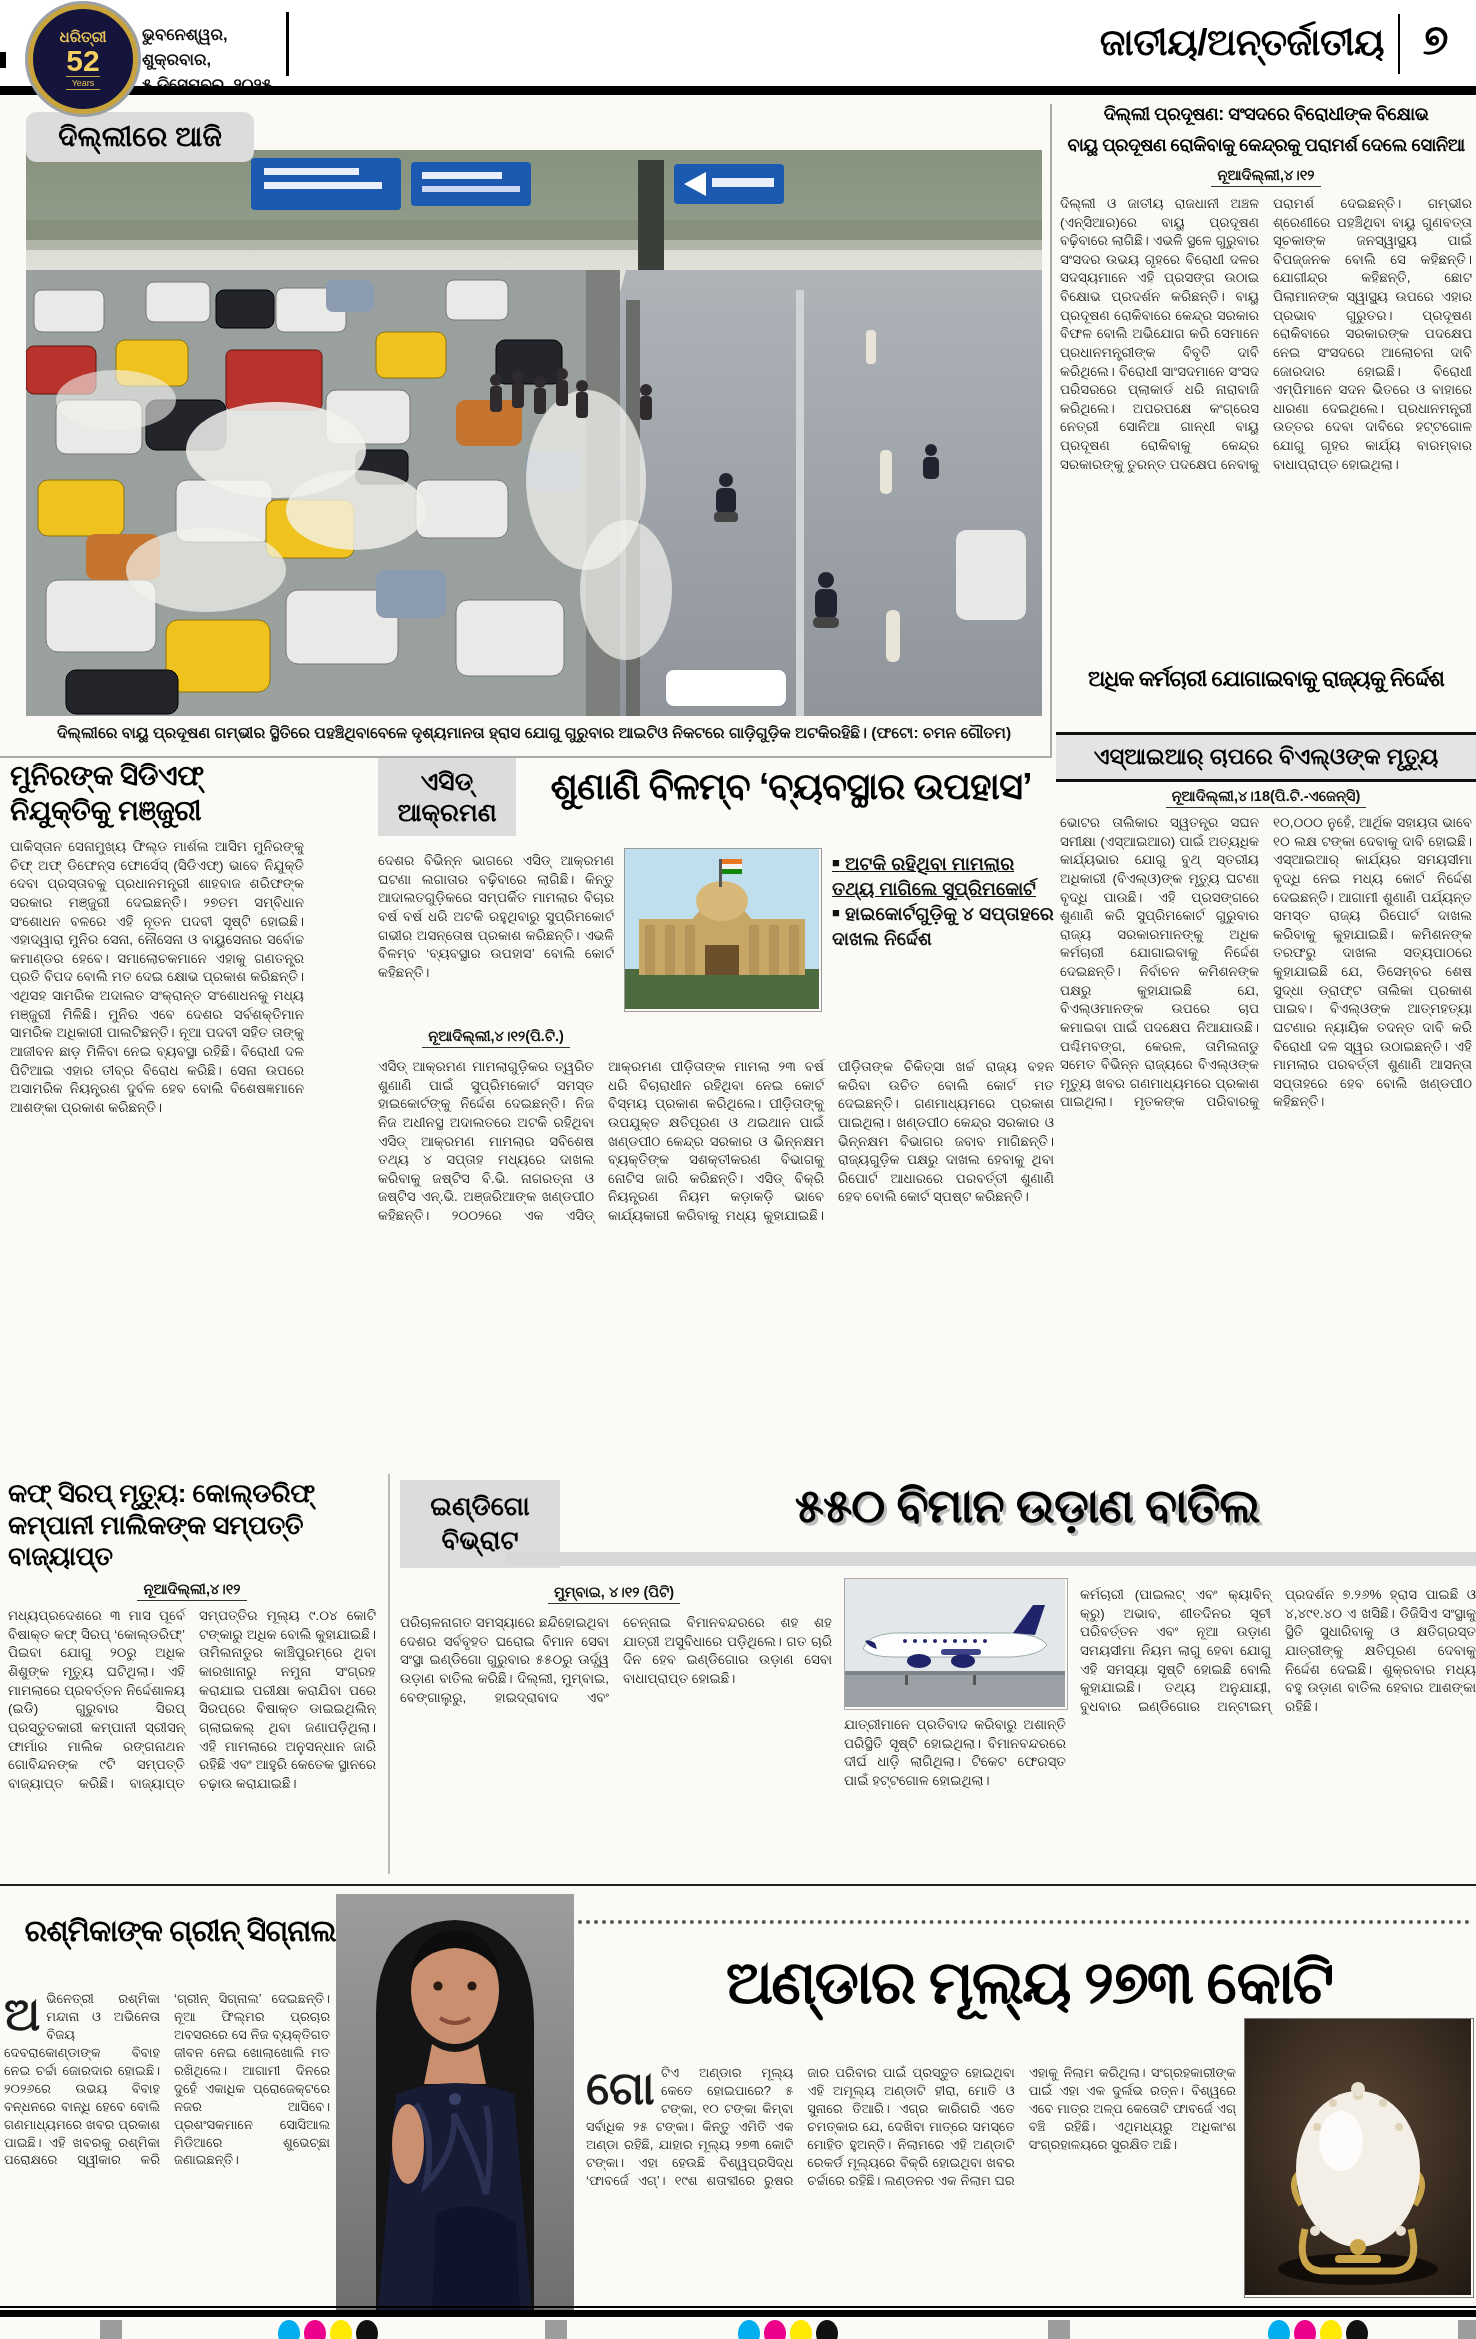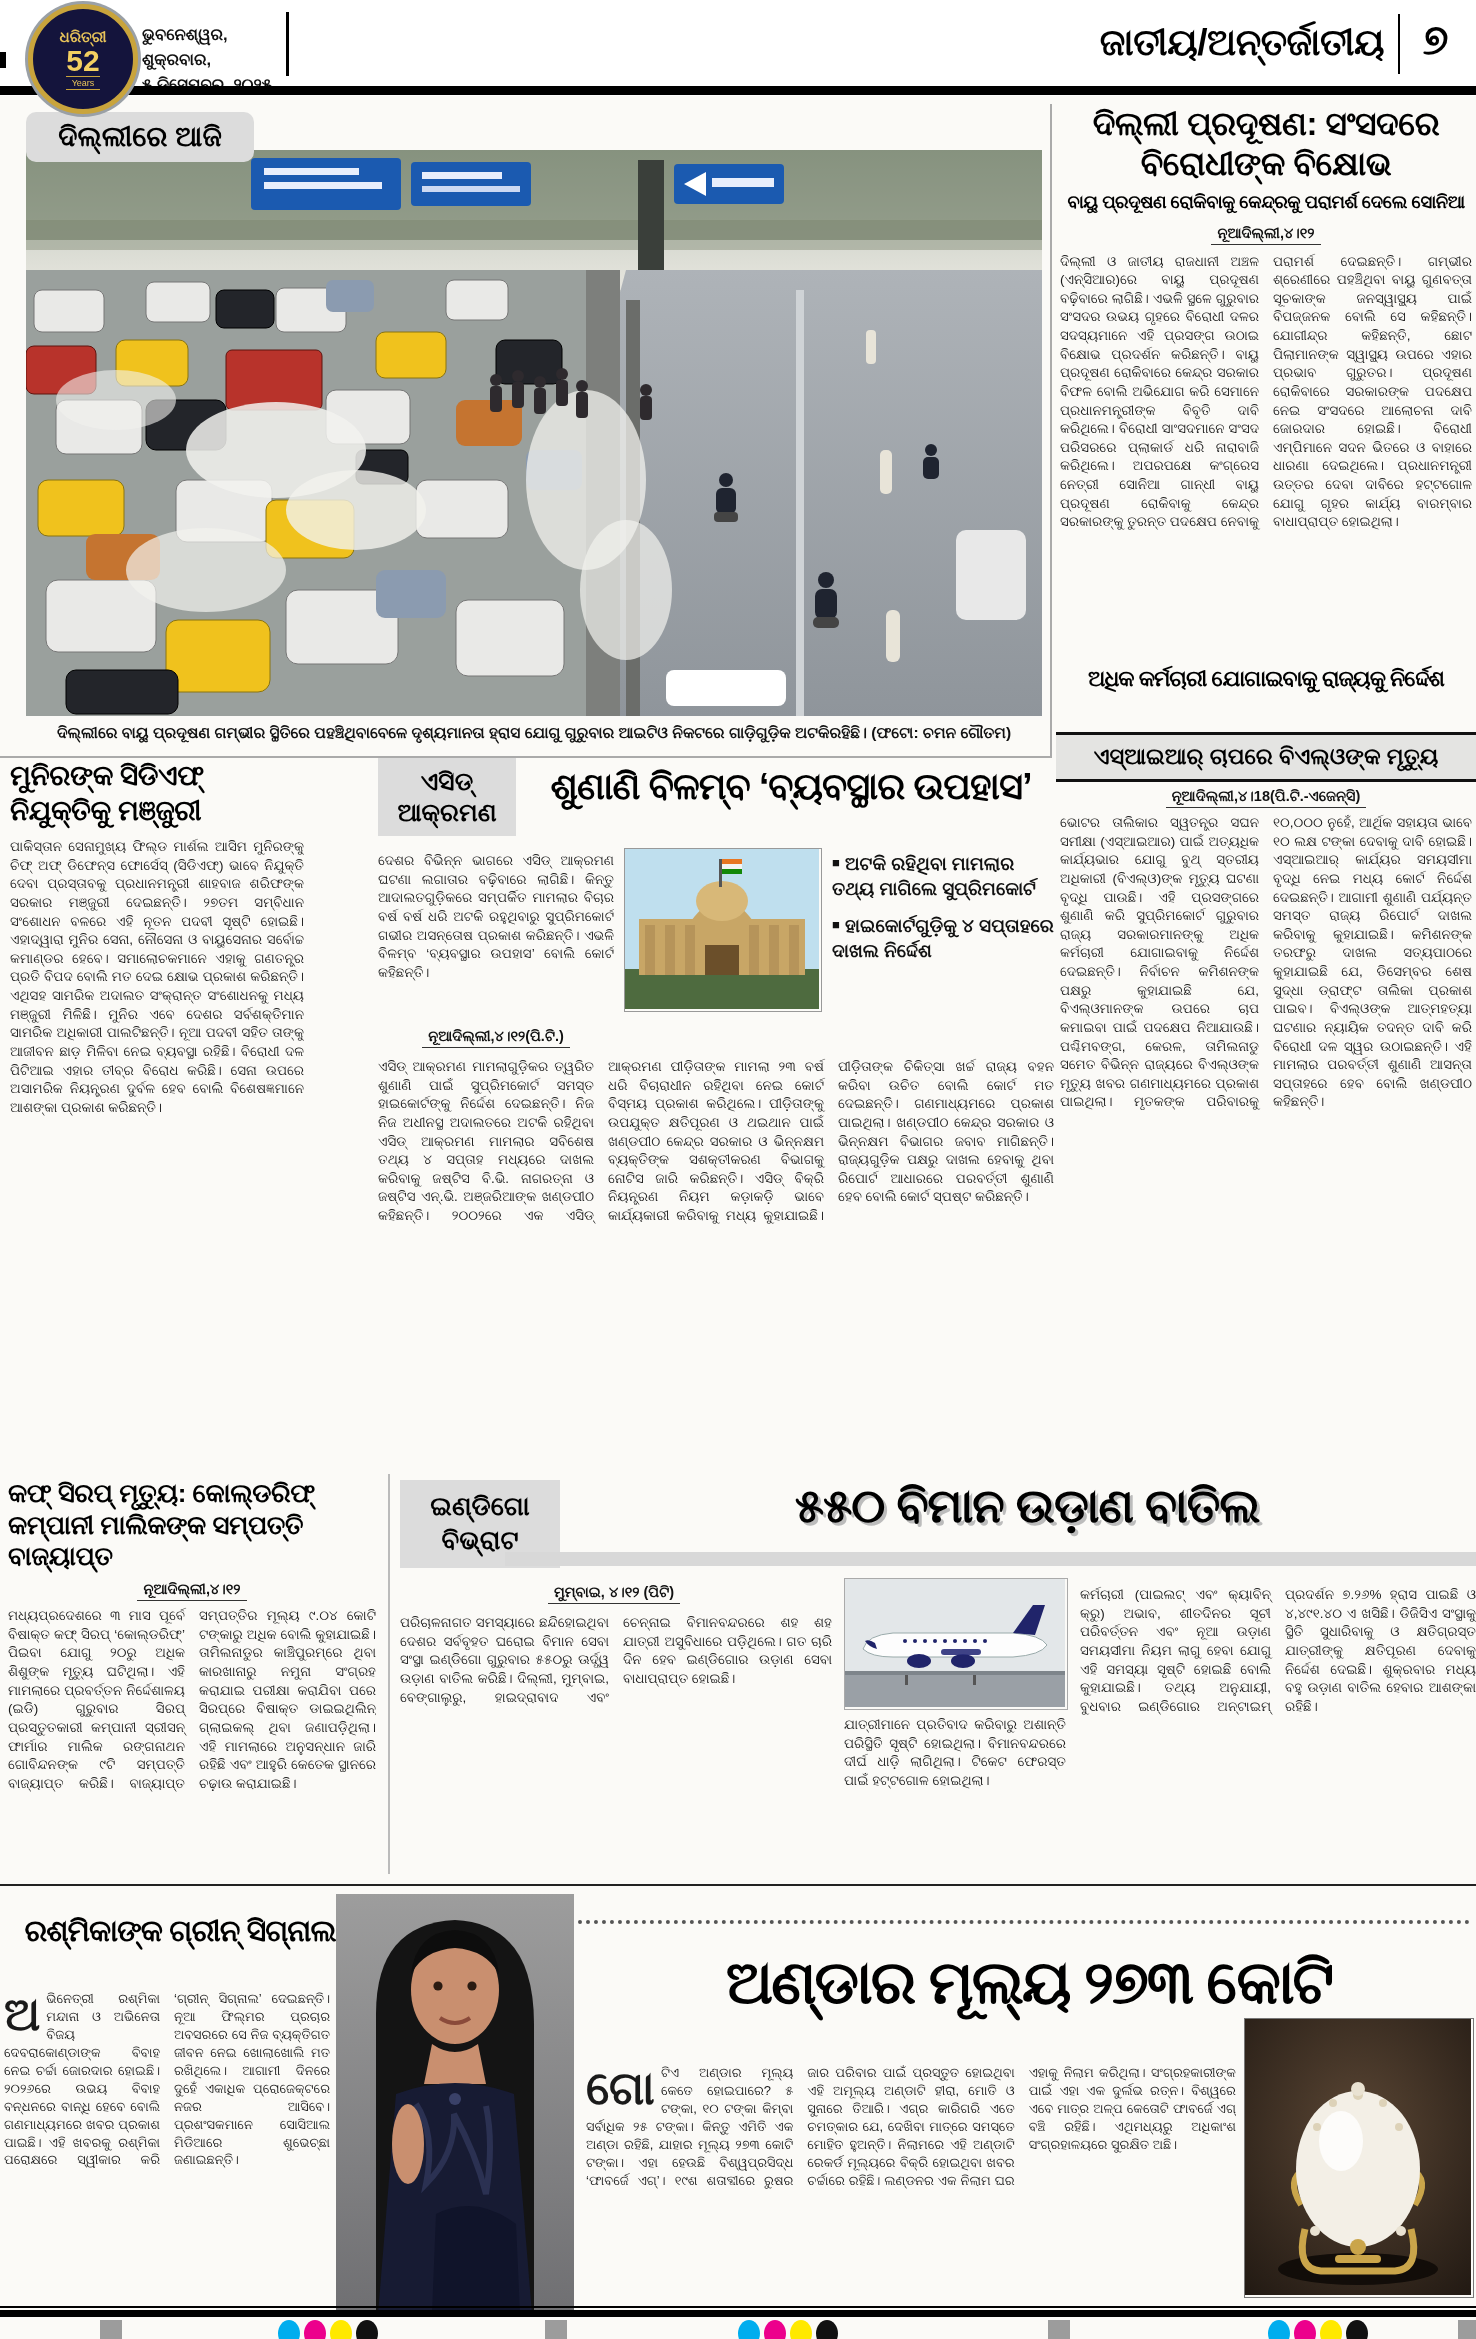--- a/index.html
+++ b/index.html
@@ -163,21 +163,21 @@
         <rect x="640" y="520" width="120" height="36" rx="8"></rect>
         <rect x="930" y="380" width="70" height="90" rx="10" fill="#e8e8e8"></rect>
       </g>
   </svg>
 </div>
 <div class="abs caption" style="left:26px;top:724px;width:1016px;">ଦିଲ୍ଲୀରେ ବାୟୁ ପ୍ରଦୂଷଣ ଗମ୍ଭୀର ସ୍ଥିତିରେ ପହଞ୍ଚିଥିବାବେଳେ ଦୃଶ୍ୟମାନତା ହ୍ରାସ ଯୋଗୁ ଗୁରୁବାର ଆଇଟିଓ ନିକଟରେ ଗାଡ଼ିଗୁଡ଼ିକ ଅଟକିରହିଛି। (ଫଟୋ: ଚମନ ଗୌତମ)</div>
 <div class="abs" style="left:0;top:756px;width:1052px;height:1.5px;background:#aaa;"></div>
 <div class="abs" style="left:1050px;top:104px;width:1.5px;height:652px;background:#aaa;"></div>
 
 <div class="abs" style="left:1060px;top:104px;width:412px;">
-  <div class="hl" style="font-size:33px;line-height:1.2;text-align:center;">ଦିଲ୍ଲୀ ପ୍ରଦୂଷଣ: ସଂସଦରେ ବିରୋଧୀଙ୍କ ବିକ୍ଷୋଭ</div>
+  <div class="hl" style="font-size:18px;line-height:1.2;text-align:center;">ଦିଲ୍ଲୀ ପ୍ରଦୂଷଣ: ସଂସଦରେ ବିରୋଧୀଙ୍କ ବିକ୍ଷୋଭ</div>
   <div class="hl" style="font-size:18px;line-height:1.3;text-align:center;margin-top:8px;font-weight:600;">ବାୟୁ ପ୍ରଦୂଷଣ ରୋକିବାକୁ କେନ୍ଦ୍ରକୁ ପରାମର୍ଶ ଦେଲେ ସୋନିଆ</div>
   <div class="dateline" style="margin-top:10px;"><span>ନୂଆଦିଲ୍ଲୀ,୪।୧୨</span></div>
   <div class="body-text cols2" style="margin-top:8px;height:424px;">ଦିଲ୍ଲୀ ଓ ଜାତୀୟ ରାଜଧାନୀ ଅଞ୍ଚଳ (ଏନ୍‌ସିଆର)ରେ ବାୟୁ ପ୍ରଦୂଷଣ ବଢ଼ିବାରେ ଲାଗିଛି। ଏଭଳି ସ୍ଥଳେ ଗୁରୁବାର ସଂସଦର ଉଭୟ ଗୃହରେ ବିରୋଧୀ ଦଳର ସଦସ୍ୟମାନେ ଏହି ପ୍ରସଙ୍ଗ ଉଠାଇ ବିକ୍ଷୋଭ ପ୍ରଦର୍ଶନ କରିଛନ୍ତି। ବାୟୁ ପ୍ରଦୂଷଣ ରୋକିବାରେ କେନ୍ଦ୍ର ସରକାର ବିଫଳ ବୋଲି ଅଭିଯୋଗ କରି ସେମାନେ ପ୍ରଧାନମନ୍ତ୍ରୀଙ୍କ ବିବୃତି ଦାବି କରିଥିଲେ। ବିରୋଧୀ ସାଂସଦମାନେ ସଂସଦ ପରିସରରେ ପ୍ଲାକାର୍ଡ ଧରି ନାରାବାଜି କରିଥିଲେ। ଅପରପକ୍ଷେ କଂଗ୍ରେସ ନେତ୍ରୀ ସୋନିଆ ଗାନ୍ଧୀ ବାୟୁ ପ୍ରଦୂଷଣ ରୋକିବାକୁ କେନ୍ଦ୍ର ସରକାରଙ୍କୁ ତୁରନ୍ତ ପଦକ୍ଷେପ ନେବାକୁ ପରାମର୍ଶ ଦେଇଛନ୍ତି। ଗମ୍ଭୀର ଶ୍ରେଣୀରେ ପହଞ୍ଚିଥିବା ବାୟୁ ଗୁଣବତ୍ତା ସୂଚକାଙ୍କ ଜନସ୍ୱାସ୍ଥ୍ୟ ପାଇଁ ବିପଜ୍ଜନକ ବୋଲି ସେ କହିଛନ୍ତି। ଯୋଗୀନ୍ଦ୍ର କହିଛନ୍ତି, ଛୋଟ ପିଲାମାନଙ୍କ ସ୍ୱାସ୍ଥ୍ୟ ଉପରେ ଏହାର ପ୍ରଭାବ ଗୁରୁତର। ପ୍ରଦୂଷଣ ରୋକିବାରେ ସରକାରଙ୍କ ପଦକ୍ଷେପ ନେଇ ସଂସଦରେ ଆଲୋଚନା ଦାବି ଜୋରଦାର ହୋଇଛି। ବିରୋଧୀ ଏମ୍ପିମାନେ ସଦନ ଭିତରେ ଓ ବାହାରେ ଧାରଣା ଦେଇଥିଲେ। ପ୍ରଧାନମନ୍ତ୍ରୀ ଉତ୍ତର ଦେବା ଦାବିରେ ହଟ୍ଟଗୋଳ ଯୋଗୁ ଗୃହର କାର୍ଯ୍ୟ ବାରମ୍ବାର ବାଧାପ୍ରାପ୍ତ ହୋଇଥିଲା।</div>
 </div>
 
 <div class="abs hl" style="left:1056px;top:666px;width:420px;font-size:22px;text-align:center;letter-spacing:-1px;">ଅଧିକ କର୍ମଚାରୀ ଯୋଗାଇବାକୁ ରାଜ୍ୟକୁ ନିର୍ଦ୍ଦେଶ</div>
 <div class="abs graybox" style="left:1056px;top:732px;width:420px;height:44px;font-size:22.5px;border-top:3px solid #111;border-bottom:3px solid #111;background:#e4e4e2;">ଏସ୍‌ଆଇଆର୍ ଚାପରେ ବିଏଲ୍‌ଓଙ୍କ ମୃତ୍ୟୁ</div>
 <div class="abs" style="left:1060px;top:788px;width:412px;">
   <div class="dateline"><span>ନୂଆଦିଲ୍ଲୀ,୪।18(ପି.ଟି.-ଏଜେନ୍ସି)</span></div>
   <div class="body-text cols2" style="margin-top:6px;height:622px;">ଭୋଟର ତାଲିକାର ସ୍ୱତନ୍ତ୍ର ସଘନ ସମୀକ୍ଷା (ଏସ୍‌ଆଇଆର) ପାଇଁ ଅତ୍ୟଧିକ କାର୍ଯ୍ୟଭାର ଯୋଗୁ ବୁଥ୍ ସ୍ତରୀୟ ଅଧିକାରୀ (ବିଏଲ୍‌ଓ)ଙ୍କ ମୃତ୍ୟୁ ଘଟଣା ବୃଦ୍ଧି ପାଉଛି। ଏହି ପ୍ରସଙ୍ଗରେ ଶୁଣାଣି କରି ସୁପ୍ରିମକୋର୍ଟ ଗୁରୁବାର ରାଜ୍ୟ ସରକାରମାନଙ୍କୁ ଅଧିକ କର୍ମଚାରୀ ଯୋଗାଇବାକୁ ନିର୍ଦ୍ଦେଶ ଦେଇଛନ୍ତି। ନିର୍ବାଚନ କମିଶନଙ୍କ ପକ୍ଷରୁ କୁହାଯାଇଛି ଯେ, ବିଏଲ୍‌ଓମାନଙ୍କ ଉପରେ ଚାପ କମାଇବା ପାଇଁ ପଦକ୍ଷେପ ନିଆଯାଉଛି। ପଶ୍ଚିମବଙ୍ଗ, କେରଳ, ତାମିଲନାଡୁ ସମେତ ବିଭିନ୍ନ ରାଜ୍ୟରେ ବିଏଲ୍‌ଓଙ୍କ ମୃତ୍ୟୁ ଖବର ଗଣମାଧ୍ୟମରେ ପ୍ରକାଶ ପାଇଥିଲା। ମୃତକଙ୍କ ପରିବାରକୁ ୧୦,୦୦୦ ନୁହେଁ, ଆର୍ଥିକ ସହାୟତା ଭାବେ ୧୦ ଲକ୍ଷ ଟଙ୍କା ଦେବାକୁ ଦାବି ହୋଇଛି। ଏସ୍‌ଆଇଆର୍ କାର୍ଯ୍ୟର ସମୟସୀମା ବୃଦ୍ଧି ନେଇ ମଧ୍ୟ କୋର୍ଟ ନିର୍ଦ୍ଦେଶ ଦେଇଛନ୍ତି। ଆଗାମୀ ଶୁଣାଣି ପର୍ଯ୍ୟନ୍ତ ସମସ୍ତ ରାଜ୍ୟ ରିପୋର୍ଟ ଦାଖଲ କରିବାକୁ କୁହାଯାଇଛି। କମିଶନଙ୍କ ତରଫରୁ ଦାଖଲ ସତ୍ୟପାଠରେ କୁହାଯାଇଛି ଯେ, ଡିସେମ୍ବର ଶେଷ ସୁଦ୍ଧା ଡ୍ରାଫ୍ଟ ତାଲିକା ପ୍ରକାଶ ପାଇବ। ବିଏଲ୍‌ଓଙ୍କ ଆତ୍ମହତ୍ୟା ଘଟଣାର ନ୍ୟାୟିକ ତଦନ୍ତ ଦାବି କରି ବିରୋଧୀ ଦଳ ସ୍ୱର ଉଠାଇଛନ୍ତି। ଏହି ମାମଲାର ପରବର୍ତ୍ତୀ ଶୁଣାଣି ଆସନ୍ତା ସପ୍ତାହରେ ହେବ ବୋଲି ଖଣ୍ଡପୀଠ କହିଛନ୍ତି।</div>
@@ -216,21 +216,21 @@
       <path d="M66 72 Q97 30 128 72 Z" fill="#c8a666"></path>
       <ellipse cx="97" cy="52" rx="26" ry="20" fill="#d8b878"></ellipse>
       <rect x="94" y="10" width="3" height="28" fill="#555"></rect>
       <rect x="97" y="10" width="20" height="5" fill="#e87722"></rect>
       <rect x="97" y="15" width="20" height="5" fill="#f4f4f4"></rect>
       <rect x="97" y="20" width="20" height="5" fill="#138808"></rect>
       <rect x="80" y="96" width="34" height="30" fill="#6b4f2a"></rect>
     </svg>
   </div>
   <div class="abs" style="left:454px;top:100px;width:222px;">
-    <div style="font-weight:bold;font-size:18.5px;line-height:1.35;margin-bottom:12px;">
+    <div style="font-weight:bold;font-size:18.5px;line-height:1.35;margin-bottom:0;text-decoration:underline;">
       <span style="font-size:13px;vertical-align:3px;">■</span>
       <span>ଅଟକି ରହିଥିବା ମାମଲାର ତଥ୍ୟ ମାଗିଲେ ସୁପ୍ରିମକୋର୍ଟ</span>
     </div>
     <div style="font-weight:bold;font-size:18.5px;line-height:1.35;">
       <span style="font-size:13px;vertical-align:3px;">■</span>
       <span>ହାଇକୋର୍ଟଗୁଡ଼ିକୁ ୪ ସପ୍ତାହରେ ଦାଖଲ ନିର୍ଦ୍ଦେଶ</span>
     </div>
   </div>
   <div class="abs dateline" style="left:0;top:276px;width:236px;"><span>ନୂଆଦିଲ୍ଲୀ,୪।୧୨(ପି.ଟି.)</span></div>
   <div class="abs body-text cols3" style="left:0;top:306px;width:676px;height:396px;">ଏସିଡ୍ ଆକ୍ରମଣ ମାମଲାଗୁଡ଼ିକର ତ୍ୱରିତ ଶୁଣାଣି ପାଇଁ ସୁପ୍ରିମକୋର୍ଟ ସମସ୍ତ ହାଇକୋର୍ଟଙ୍କୁ ନିର୍ଦ୍ଦେଶ ଦେଇଛନ୍ତି। ନିଜ ନିଜ ଅଧୀନସ୍ଥ ଅଦାଲତରେ ଅଟକି ରହିଥିବା ଏସିଡ୍ ଆକ୍ରମଣ ମାମଲାର ସବିଶେଷ ତଥ୍ୟ ୪ ସପ୍ତାହ ମଧ୍ୟରେ ଦାଖଲ କରିବାକୁ ଜଷ୍ଟିସ ବି.ଭି. ନାଗରତ୍ନା ଓ ଜଷ୍ଟିସ ଏନ୍.ଭି. ଅଞ୍ଜରିଆଙ୍କ ଖଣ୍ଡପୀଠ କହିଛନ୍ତି। ୨୦୦୨ରେ ଏକ ଏସିଡ୍ ଆକ୍ରମଣ ପୀଡ଼ିତାଙ୍କ ମାମଲା ୨୩ ବର୍ଷ ଧରି ବିଚାରାଧୀନ ରହିଥିବା ନେଇ କୋର୍ଟ ବିସ୍ମୟ ପ୍ରକାଶ କରିଥିଲେ। ପୀଡ଼ିତାଙ୍କୁ ଉପଯୁକ୍ତ କ୍ଷତିପୂରଣ ଓ ଥଇଥାନ ପାଇଁ ଖଣ୍ଡପୀଠ କେନ୍ଦ୍ର ସରକାର ଓ ଭିନ୍ନକ୍ଷମ ବ୍ୟକ୍ତିଙ୍କ ସଶକ୍ତୀକରଣ ବିଭାଗକୁ ନୋଟିସ ଜାରି କରିଛନ୍ତି। ଏସିଡ୍ ବିକ୍ରି ନିୟନ୍ତ୍ରଣ ନିୟମ କଡ଼ାକଡ଼ି ଭାବେ କାର୍ଯ୍ୟକାରୀ କରିବାକୁ ମଧ୍ୟ କୁହାଯାଇଛି। ପୀଡ଼ିତାଙ୍କ ଚିକିତ୍ସା ଖର୍ଚ୍ଚ ରାଜ୍ୟ ବହନ କରିବା ଉଚିତ ବୋଲି କୋର୍ଟ ମତ ଦେଇଛନ୍ତି। ଗଣମାଧ୍ୟମରେ ପ୍ରକାଶ ପାଇଥିଲା। ଖଣ୍ଡପୀଠ କେନ୍ଦ୍ର ସରକାର ଓ ଭିନ୍ନକ୍ଷମ ବିଭାଗର ଜବାବ ମାଗିଛନ୍ତି। ରାଜ୍ୟଗୁଡ଼ିକ ପକ୍ଷରୁ ଦାଖଲ ହେବାକୁ ଥିବା ରିପୋର୍ଟ ଆଧାରରେ ପରବର୍ତ୍ତୀ ଶୁଣାଣି ହେବ ବୋଲି କୋର୍ଟ ସ୍ପଷ୍ଟ କରିଛନ୍ତି।</div>

